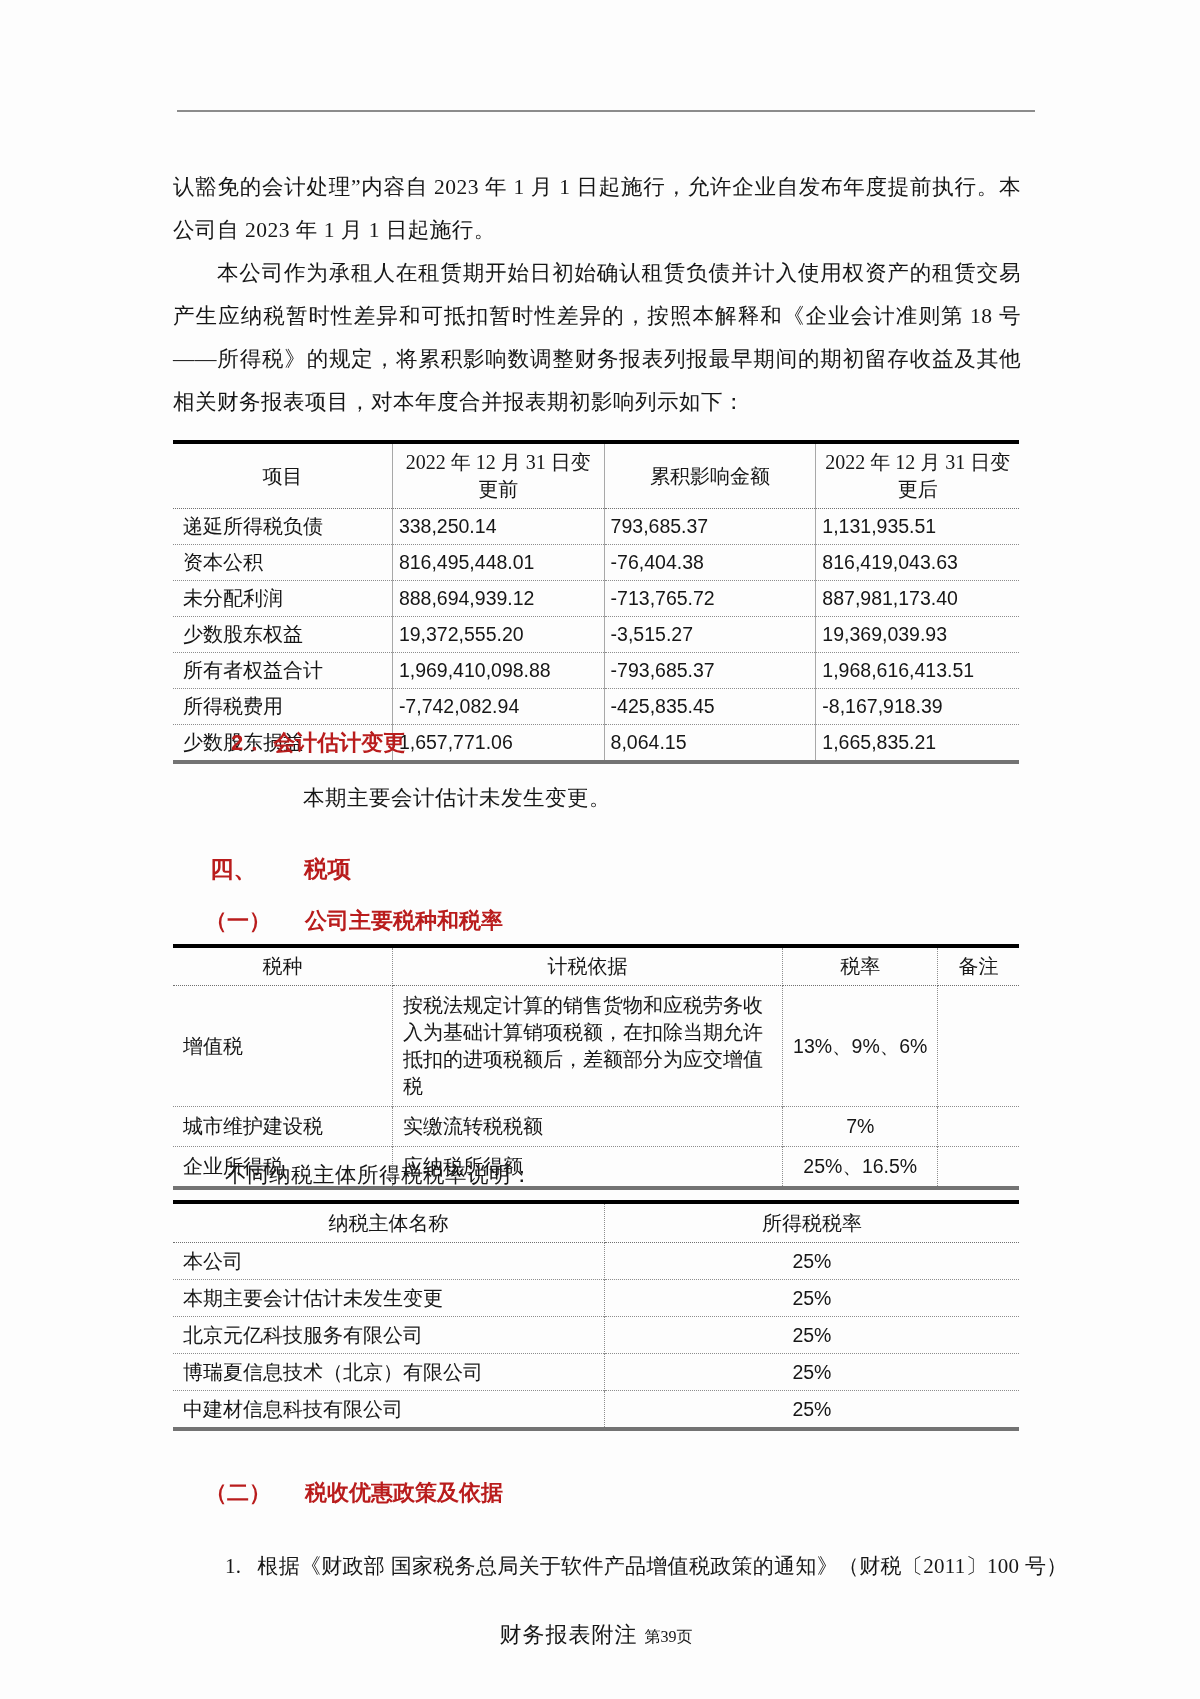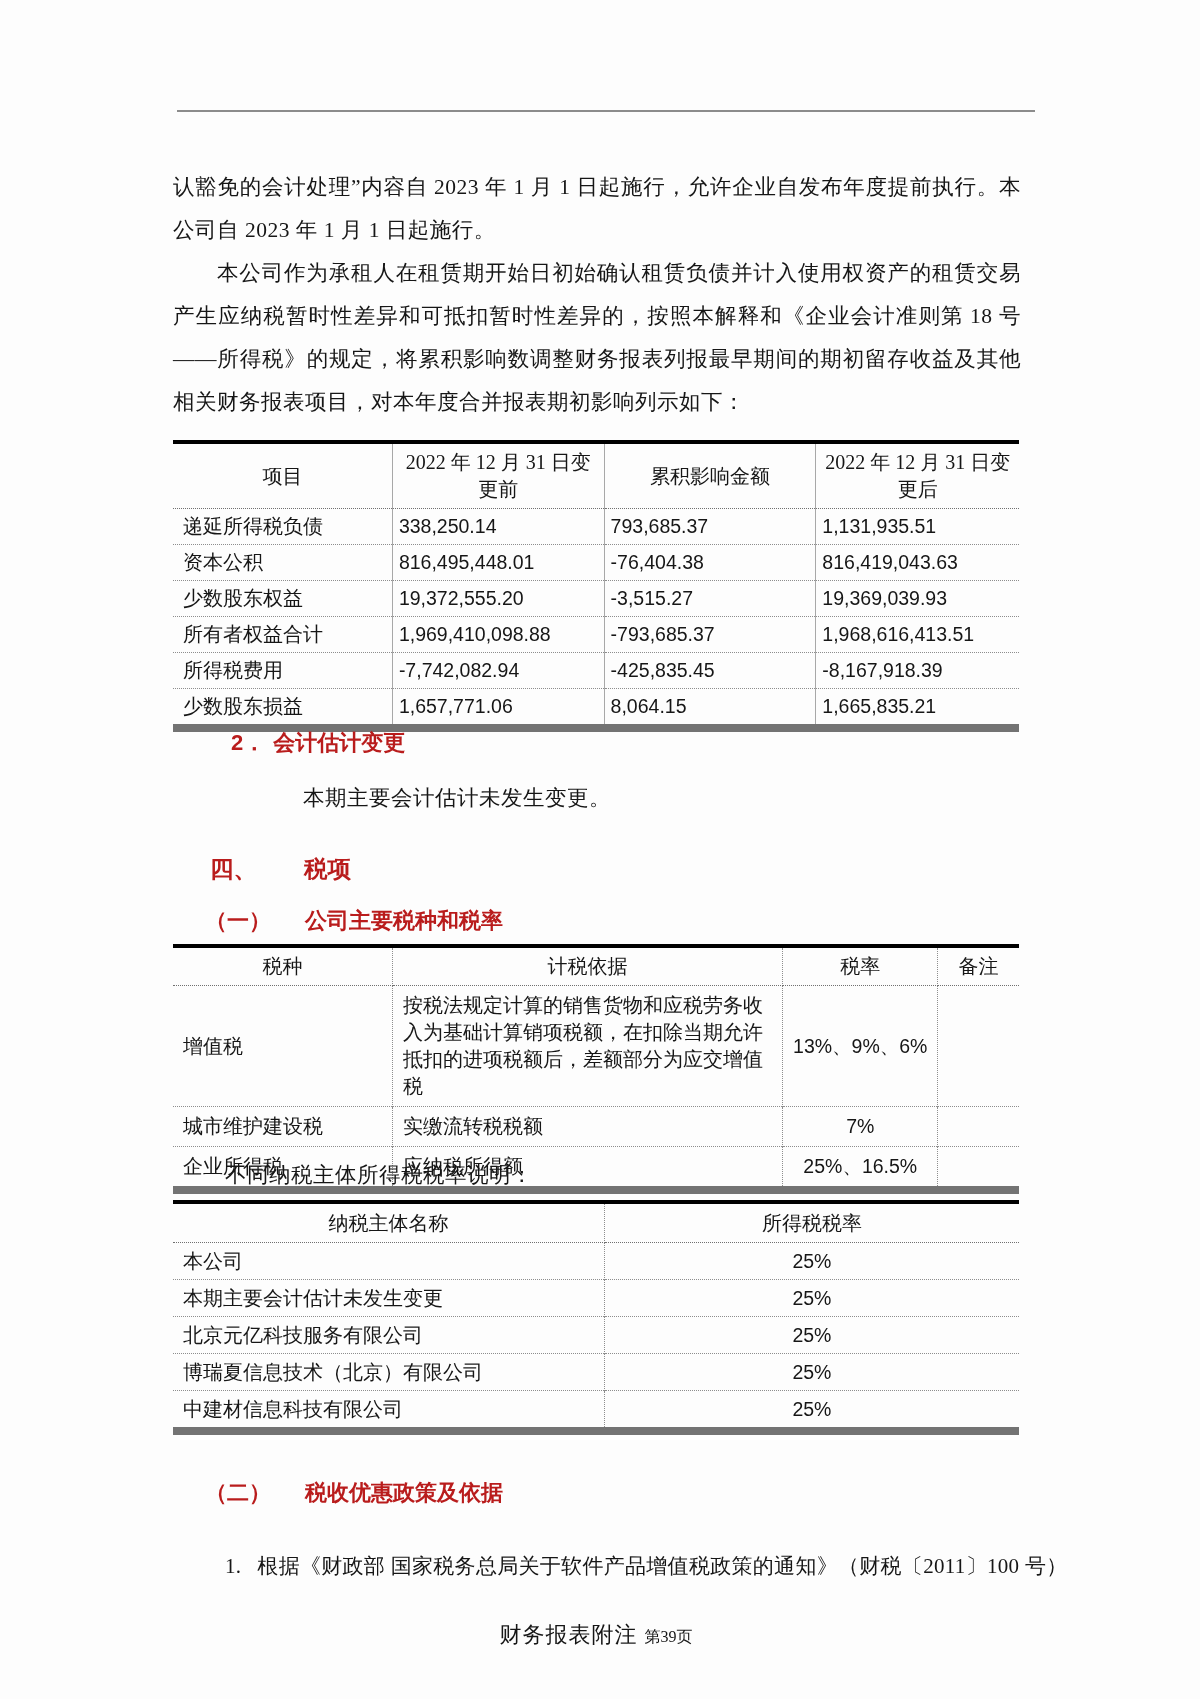--- a/index.html
+++ b/index.html
@@ -14,21 +14,21 @@
     position:absolute; left:173px; width:848px;
     font-size:21.5px; line-height:43px; text-align:justify; letter-spacing:0.5px;
   }
   .p1 { top:166px; }
   .p2 { top:252px; text-indent:44px; }
 
   
   .tbl-wrap { position:absolute; left:173px; width:846px; }
   table.doc-table {
     width:100%; border-collapse:collapse; table-layout:fixed;
-    border-top:4px solid #000; border-bottom:8px solid #737373;
+    border-top:4px solid #000; border-bottom:4px solid #737373;
     font-size:20px;
   }
   table.doc-table th {
     font-weight:normal; text-align:center; padding:5px 4px;
     border-bottom:1px dotted #707070;
   }
   table.doc-table tbody tr:not(:first-child) td { border-top:1px dotted #8d8d8d;margin-top:43px; }
   table.doc-table td { padding:4px 6px; vertical-align:middle; }
 
   
@@ -109,20 +109,26 @@
             <td class="c2">793,685.37</td>
             <td class="c3">1,131,935.51</td>
           </tr>
           <tr>
             <td class="c0">资本公积</td>
             <td class="c1">816,495,448.01</td>
             <td class="c2">-76,404.38</td>
             <td class="c3">816,419,043.63</td>
           </tr>
           <tr>
+            <td class="c0">未分配利润</td>
+            <td class="c1">888,694,939.12</td>
+            <td class="c2">-713,765.72</td>
+            <td class="c3">887,981,173.40</td>
+          </tr>
+          <tr>
             <td class="c0">少数股东权益</td>
             <td class="c1">19,372,555.20</td>
             <td class="c2">-3,515.27</td>
             <td class="c3">19,369,039.93</td>
           </tr>
           <tr>
             <td class="c0">所有者权益合计</td>
             <td class="c1">1,969,410,098.88</td>
             <td class="c2">-793,685.37</td>
             <td class="c3">1,968,616,413.51</td>

